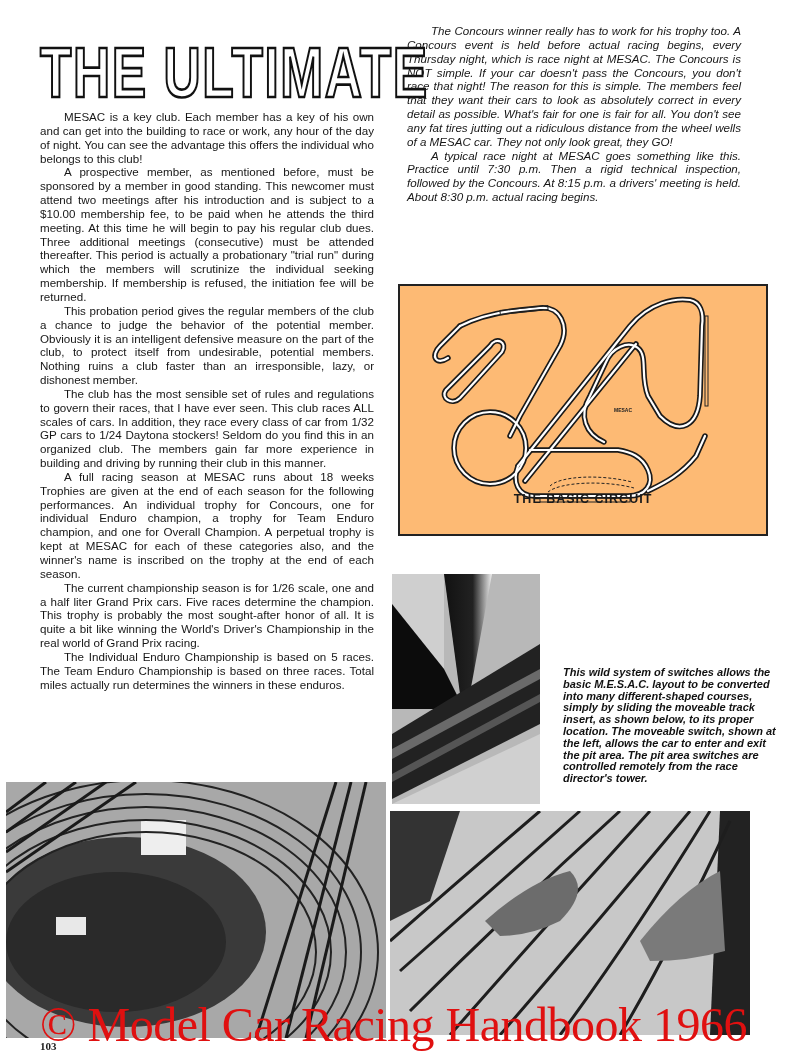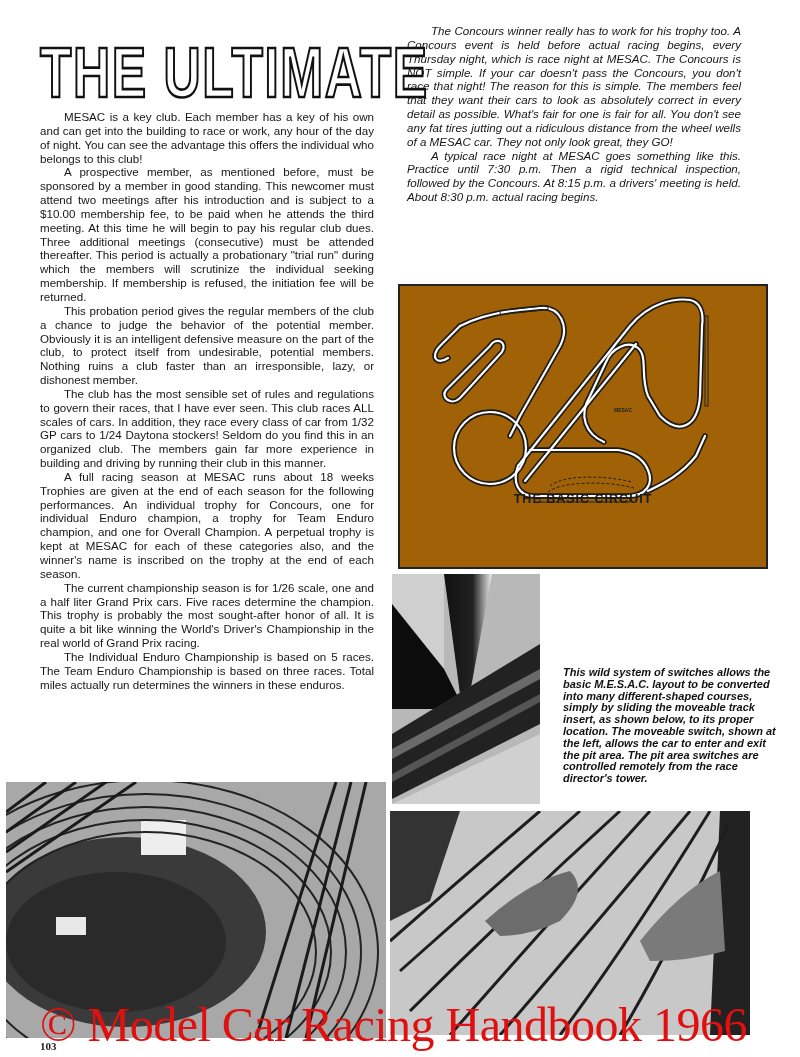--- a/index.html
+++ b/index.html
@@ -16,22 +16,22 @@
 
     .col {
       position: absolute; font-size: 11.6px; line-height: 13.85px; text-align: justify;
       font-family: "Liberation Sans", sans-serif; color: #161616;
     }
     .col p { margin: 0; text-indent: 24px; }
     .col-left { left: 40px; top: 110px; width: 334px; }
     .col-right { left: 407px; top: 24px; width: 334px; font-style: italic; }
 
     .diagram {
-      position: absolute; left: 398px; top: 284px; width: 370px; height: 285px;
-      border: 2px solid #222; box-sizing: border-box; background: #a16207;
+      position: absolute; left: 398px; top: 284px; width: 370px; height: 252px;
+      border: 2px solid #222; box-sizing: border-box; background: #fdba74;
     }
     .diagram svg { position: absolute; left: 0; top: 0; }
     .diagram-caption {
       position: absolute; left: 0; width: 100%; top: 206px; text-align: center;
       font-family: "Liberation Sans", sans-serif; font-weight: bold; font-size: 12.5px; letter-spacing: 1px; color: #1a1a1a;
     }
     .mesac-label { position: absolute; left: 214px; top: 121px; font-size: 5px; font-weight: bold; color: #222; }
 
     .photo { position: absolute; overflow: hidden; background: #888; }
     .photo-switch { left: 392px; top: 574px; width: 148px; height: 230px; background: #bbb; }

